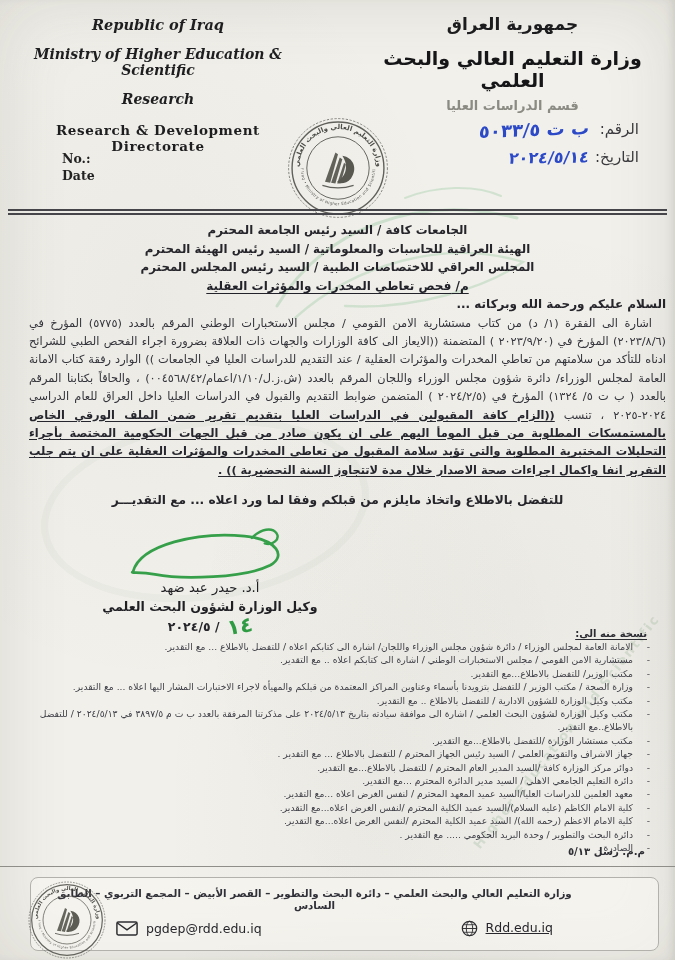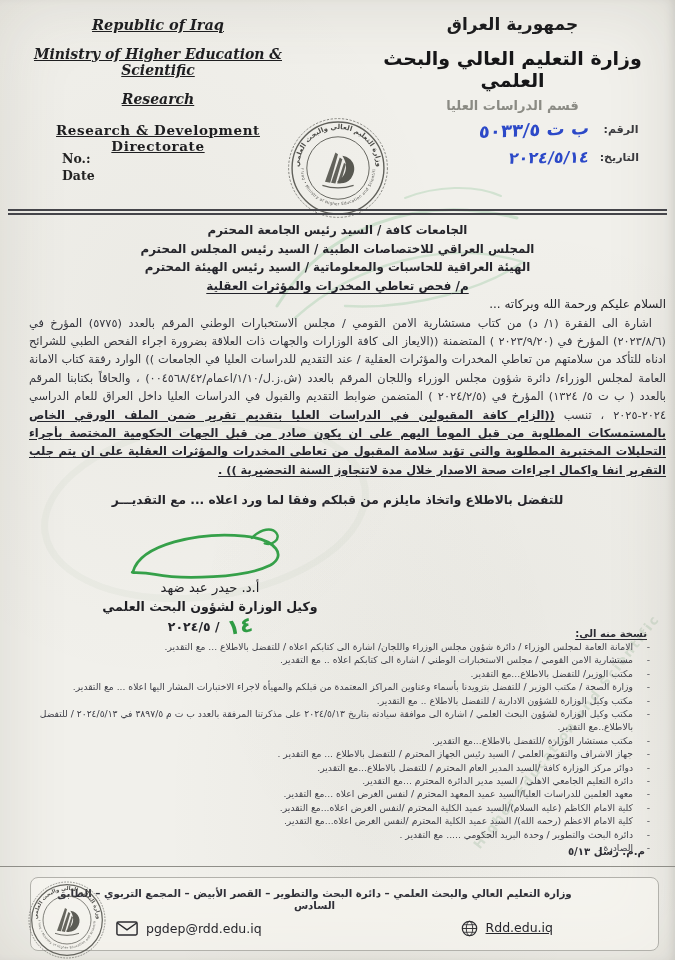--- a/index.html
+++ b/index.html
@@ -8,47 +8,47 @@
     position:relative; width:675px; height:960px; overflow:hidden;
     font-family:"DejaVu Sans", sans-serif; color:#2a2a2e;
     background:
       radial-gradient(ellipse at 22% 32%, rgba(60,60,40,0.03), transparent 42%),
       radial-gradient(ellipse at 78% 62%, rgba(60,60,40,0.035), transparent 45%),
       radial-gradient(ellipse at 55% 85%, rgba(60,60,40,0.03), transparent 40%),
       #f1f0eb;
     box-shadow: inset 0 0 70px rgba(85,80,60,0.14), inset -6px 0 14px -8px rgba(0,0,0,0.18);
   }
   
-  .hdr-en { position:absolute; left:12px; top:16px; width:292px; text-align:center; color:#1e1e20;text-decoration:underline; }
+  .hdr-en { position:absolute; left:12px; top:16px; width:292px; text-align:center; color:#1e1e20; }
   .en-country  { font-family:"DejaVu Serif",serif; font-style:italic; font-weight:700; font-size:14.5px; }
   .en-ministry { font-family:"DejaVu Serif",serif; font-style:italic; font-weight:700; font-size:14px; margin-top:13px; }
   .en-research { font-family:"DejaVu Serif",serif; font-style:italic; font-weight:700; font-size:14px; margin-top:13px; }
   .en-directorate { font-family:"DejaVu Serif",serif; font-weight:700; font-size:13.5px; letter-spacing:0.6px; margin-top:15px; }
   .no-date { position:absolute; left:62px; top:150px; text-align:left;
     font-family:"DejaVu Serif",serif; font-weight:700; font-size:12.5px; line-height:17px; color:#222; }
   .seal-main { position:absolute; left:286px; top:116px; width:104px; height:104px; opacity:0.92; }
   .seal-footer { position:absolute; left:-4px; top:2px; width:80px; height:80px; opacity:0.9; }
   .hdr-ar { position:absolute; right:10px; top:14px; width:305px; direction:rtl; text-align:center; }
   .ar-country { font-size:17px; font-weight:700; letter-spacing:1px; color:#1c1c1e; }
   .ar-ministry { font-size:19px; font-weight:700; margin-top:13px; color:#161618; }
   .ar-directorate { font-size:15.5px; font-weight:700; margin-top:15px; color:#1c1c1e; }
   .ar-department { font-size:13px; font-weight:700; margin-top:7px; color:#8b8b84; letter-spacing:2px; }
   .ref-row { display:flex; direction:rtl; align-items:center; margin-top:4px; padding-right:26px; height:24px; }
-  .ref-label { font-size:11px; font-weight:700; color:#3a3a3e; width:36px; flex:none; }
+  .ref-label { font-size:15px; font-weight:400; color:#3a3a3e; width:36px; flex:none; }
   .hand-blue { color:#2c49c8; font-weight:700; font-size:18px; direction:rtl;
                transform:rotate(-2deg) skewX(-6deg); margin-right:14px; letter-spacing:1px; }
   .hand-blue.date { font-size:16px; transform:rotate(-1deg) skewX(-8deg); }
   .sep { position:absolute; top:209px; left:8px; right:8px; height:6px;
          border-top:2.5px solid #45454a; border-bottom:2px solid #45454a; }
   
   .letter { position:absolute; top:221px; left:9px; right:9px; direction:rtl; }
   .addressees { text-align:center; font-weight:700; font-size:11.8px; line-height:18.5px; color:#25252b; }
   .subject { text-align:center; font-weight:700; font-size:12px; margin-top:2px; color:#22222a; }
   .subject .u { text-decoration:underline; text-underline-offset:3px; }
-  .greeting { text-align:right; font-weight:400; font-size:12px; margin-top:4px; color:#25252b; }
+  .greeting { text-align:right; font-weight:700; font-size:12px; margin-top:4px; color:#25252b; }
   .body-par { text-align:justify; font-size:11.35px; line-height:18.4px; color:#34343c;
               margin-top:3px; text-indent:14px;margin-left:20px; }
   .mandate { font-weight:700; text-decoration:underline; text-underline-offset:2px; color:#26262e; }
   .closing { text-align:center; font-weight:700; font-size:12.2px; margin-top:14px; color:#25252b; }
   
   .sig-block { position:absolute; left:78px; top:530px; width:264px; text-align:center; direction:rtl; }
   .sig-scribble { position:absolute; left:30px; top:-4px; width:200px; height:64px; }
   .sig-name { font-weight:400; font-size:13.2px; margin-top:50px; color:#1f1f24; }
   .sig-title { font-weight:700; font-size:12.6px; margin-top:4px; color:#1f1f24; }
   .sig-date { direction:ltr; display:flex; justify-content:center; align-items:center; gap:7px;
@@ -138,22 +138,22 @@
       <span class="ref-label">التاريخ:</span>
       <span class="hand-blue date">٢٠٢٤/٥/١٤</span>
     </div>
   </div>
 
   <div class="sep"></div>
 
   <div class="letter">
     <div class="addressees">
       <div>الجامعات كافة / السيد رئيس الجامعة المحترم</div>
+      <div>الهيئة العراقية للحاسبات والمعلوماتية / السيد رئيس الهيئة المحترم</div>
       <div>المجلس العراقي للاختصاصات الطبية / السيد رئيس المجلس المحترم</div>
-      <div>الهيئة العراقية للحاسبات والمعلوماتية / السيد رئيس الهيئة المحترم</div>
     </div>
     <div class="subject"><span class="u"><span>م/ </span><span>فحص تعاطي المخدرات والمؤثرات العقلية</span></span></div>
     <div class="greeting">السلام عليكم ورحمة الله وبركاته ...</div>
     <p class="body-par">
       <span>اشارة الى الفقرة (١/ د) من كتاب مستشارية الامن القومي / مجلس الاستخبارات الوطني المرقم بالعدد (٥٧٧٥) المؤرخ في (٢٠٢٣/٨/٦) المؤرخ في (٢٠٢٣/٩/٢٠ ) المتضمنة ((الايعاز الى كافة الوزارات والجهات ذات العلاقة بضرورة اجراء الفحص الطبي للشرائح ادناه للتأكد من سلامتهم من تعاطي المخدرات والمؤثرات العقلية / عند التقديم للدراسات العليا في الجامعات )) الوارد رفقة كتاب الامانة العامة لمجلس الوزراء/ دائرة شؤون مجلس الوزراء واللجان المرقم بالعدد (ش.ز.ل/١/١٠/اعمام/٠٠٤٥٦٨/٤٢) ، والحاقاً بكتابنا المرقم بالعدد ( ب ت ٥/ ١٣٢٤) المؤرخ في (٢٠٢٤/٢/٥ ) المتضمن ضوابط التقديم والقبول في الدراسات العليا داخل العراق للعام الدراسي ٢٠٢٤-٢٠٢٥ ، تنسب </span><span class="mandate">((الزام كافة المقبولين في الدراسات العليا بتقديم تقرير ضمن الملف الورقي الخاص بالمستمسكات المطلوبة من قبل المومأ اليهم على ان يكون صادر من قبل الجهات الحكومية المختصة بأجراء التحليلات المختبرية المطلوبة والتي تؤيد سلامة المقبول من تعاطي المخدرات والمؤثرات العقلية على ان يتم جلب التقرير انفا واكمال اجراءات صحة الاصدار خلال مدة لاتتجاوز السنة التحضيرية )) .</span>
     </p>
     <div class="closing">للتفضل بالاطلاع واتخاذ مايلزم من قبلكم وفقا لما ورد اعلاه ... مع التقديـــر</div>
   </div>
 
   <div class="sig-block">

